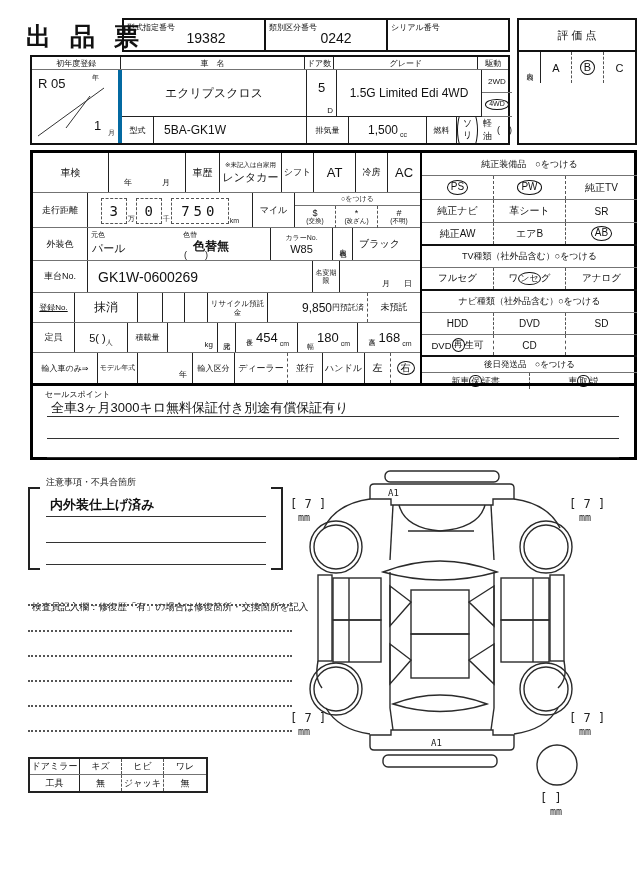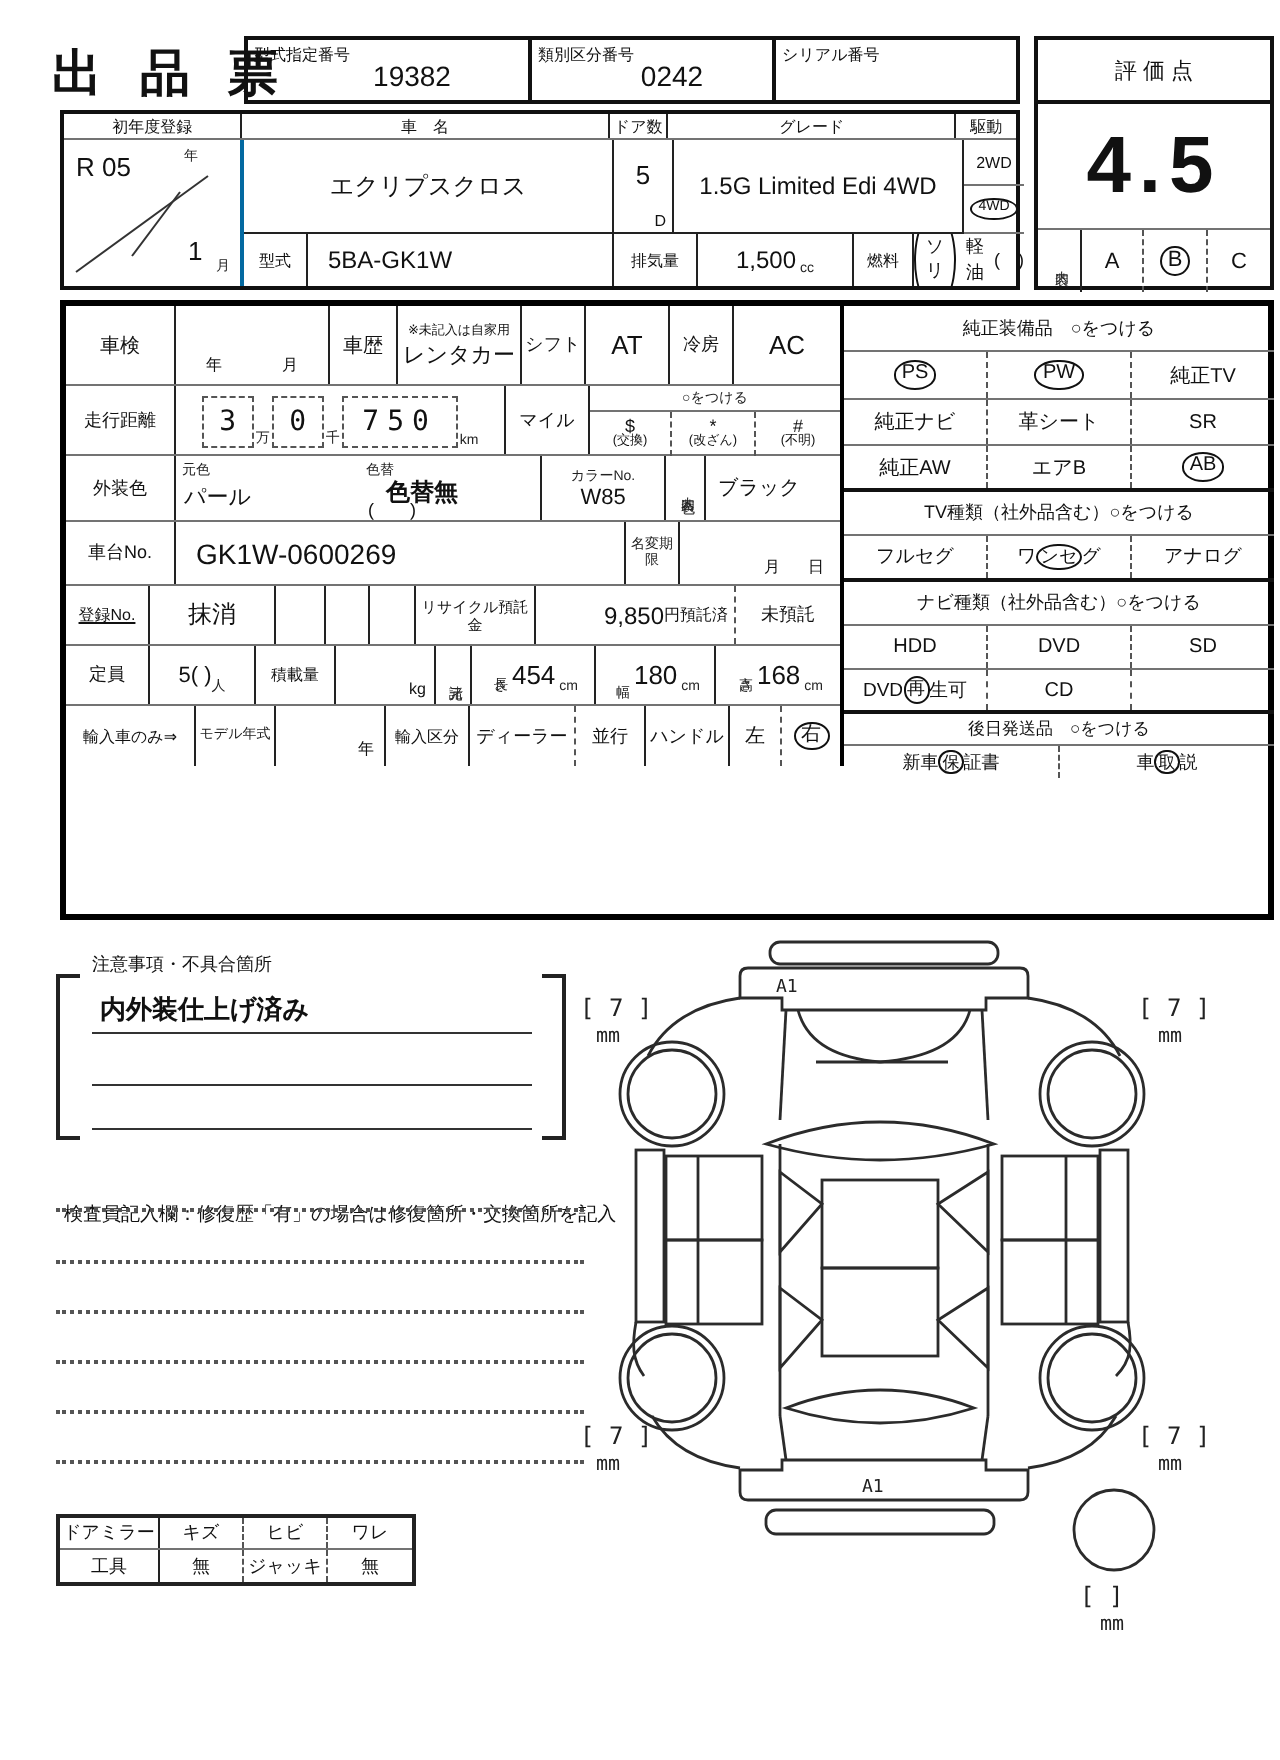--- a/index.html
+++ b/index.html
@@ -42,42 +42,41 @@
     <div class="lbl" style="position:absolute;left:3px;top:2px;">類別区分番号</div>
     <div class="ctr" style="position:absolute;left:26px;top:8px;right:6px;bottom:2px;font-size:14px;">0242</div>
   </div>
   <div class="c" style="left:388px;top:18px;width:122px;height:34px;border:2px solid #111;border-left:none;">
     <div class="lbl" style="position:absolute;left:3px;top:2px;">シリアル番号</div>
     <div></div>
   </div>
 
   <div class="c" style="left:517px;top:18px;width:120px;height:127px;border:2px solid #111;">
     <div class="ctr bb2" style="height:30px;font-size:11px;">評 価 点</div>
-    <div class="ctr bb" style="height:62px;font-size:40px;font-weight:bold;letter-spacing:4px;">4.5</div>
     <div class="flex" style="height:31px;">
       <div class="cell br vert tiny" style="width:22px;">内装</div>
       <div class="cell brd v11" style="width:31px;">A</div>
       <div class="cell brd" style="width:32px;">
           <span class="circ v11">B</span>
         </div>
       <div class="cell v11" style="flex:1;">C</div>
     </div>
   </div>
 
   <div class="c" style="left:30px;top:55px;width:480px;height:90px;border:2px solid #111;">
 
     <div class="flex bb" style="height:13px;">
       <div class="cell br lbl" style="width:90px;">初年度登録</div>
       <div class="cell br lbl" style="width:185px;">車　名</div>
       <div class="cell br lbl" style="width:30px;">ドア数</div>
       <div class="cell br lbl" style="width:145px;">グレード</div>
       <div class="cell lbl" style="width:30px;">駆動</div>
     </div>
 
-    <div class="c" style="left:0;top:13px;width:90px;height:73px;border-right:2px solid #0369a1;text-align:right;">
+    <div class="c" style="left:0;top:13px;width:90px;height:73px;border-right:4px solid #0369a1;text-align:right;">
       <svg width="88" height="71" style="position:absolute;left:0;top:0;">
         <line x1="6" y1="66" x2="72" y2="18" stroke="#333" stroke-width="1"></line>
         <line x1="34" y1="58" x2="58" y2="26" stroke="#333" stroke-width="1"></line>
       </svg>
       <span class="c v13" style="left:6px;top:6px;">R 05</span>
       <span class="c tiny" style="left:60px;top:3px;">年</span>
       <span class="c v13" style="left:62px;top:48px;">1</span>
       <span class="c tiny" style="left:76px;top:58px;">月</span>
     </div>
 
@@ -105,21 +104,21 @@
         <span class="ecirc">ガソリン</span>
         <span>軽油</span>
         <span>(　)</span>
       </div>
     </div>
   </div>
 
   <div class="c" style="left:30px;top:150px;width:607px;height:310px;border:3px solid #000;">
 
     <div class="flex bb" style="width:387px;height:40px;">
-      <div class="cell br" style="width:55px;font-size:10px;">車検</div>
+      <div class="cell br" style="width:76px;font-size:10px;">車検</div>
       <div class="cell br lbl" style="width:77px;align-items:flex-end;justify-content:space-around;padding-bottom:4px;">
         <span>年</span>
         <span>月</span>
       </div>
       <div class="cell br" style="width:34px;font-size:10px;">車歴</div>
       <div class="cell br" style="width:62px;flex-direction:column;">
         <span style="font-size:6.5px;">※未記入は自家用</span>
         <span class="v11">レンタカー</span>
       </div>
       <div class="cell br" style="width:32px;font-size:9px;">シフト</div>
@@ -295,20 +294,27 @@
             <span>証書</span>
         </div>
         <div class="cell" style="flex:1;font-size:9px;">
           <span>車</span>
             <span class="circ" style="font-size:8.5px;padding:0 1px;">取</span>
             <span>説</span>
         </div>
       </div>
     </div>
 
+    <div class="c" style="left:0;top:230px;width:601px;height:74px;border-top:3px solid #000;">
+      <div class="lbl" style="position:absolute;left:12px;top:3px;">セールスポイント</div>
+      <div class="c v13" style="left:18px;top:13px;">全車3ヶ月3000キロ無料保証付き別途有償保証有り</div>
+      <div class="uline" style="left:14px;top:30px;width:572px;"></div>
+      <div class="uline" style="left:14px;top:52px;width:572px;"></div>
+      <div class="uline" style="left:14px;top:71px;width:572px;"></div>
+    </div>
   </div>
 
   <div class="c" style="left:46px;top:476px;font-size:9px;">注意事項・不具合箇所</div>
   <div class="c" style="left:28px;top:487px;width:12px;height:83px;border-left:2px solid #222;border-top:2px solid #222;border-bottom:2px solid #222;"></div>
   <div class="c" style="left:271px;top:487px;width:12px;height:83px;border-right:2px solid #222;border-top:2px solid #222;border-bottom:2px solid #222;"></div>
   <div class="c" style="left:50px;top:496px;font-size:13px;font-weight:bold;">内外装仕上げ済み</div>
   <div class="uline" style="left:46px;top:516px;width:220px;"></div>
   <div class="uline" style="left:46px;top:542px;width:220px;"></div>
   <div class="uline" style="left:46px;top:564px;width:220px;"></div>
 

